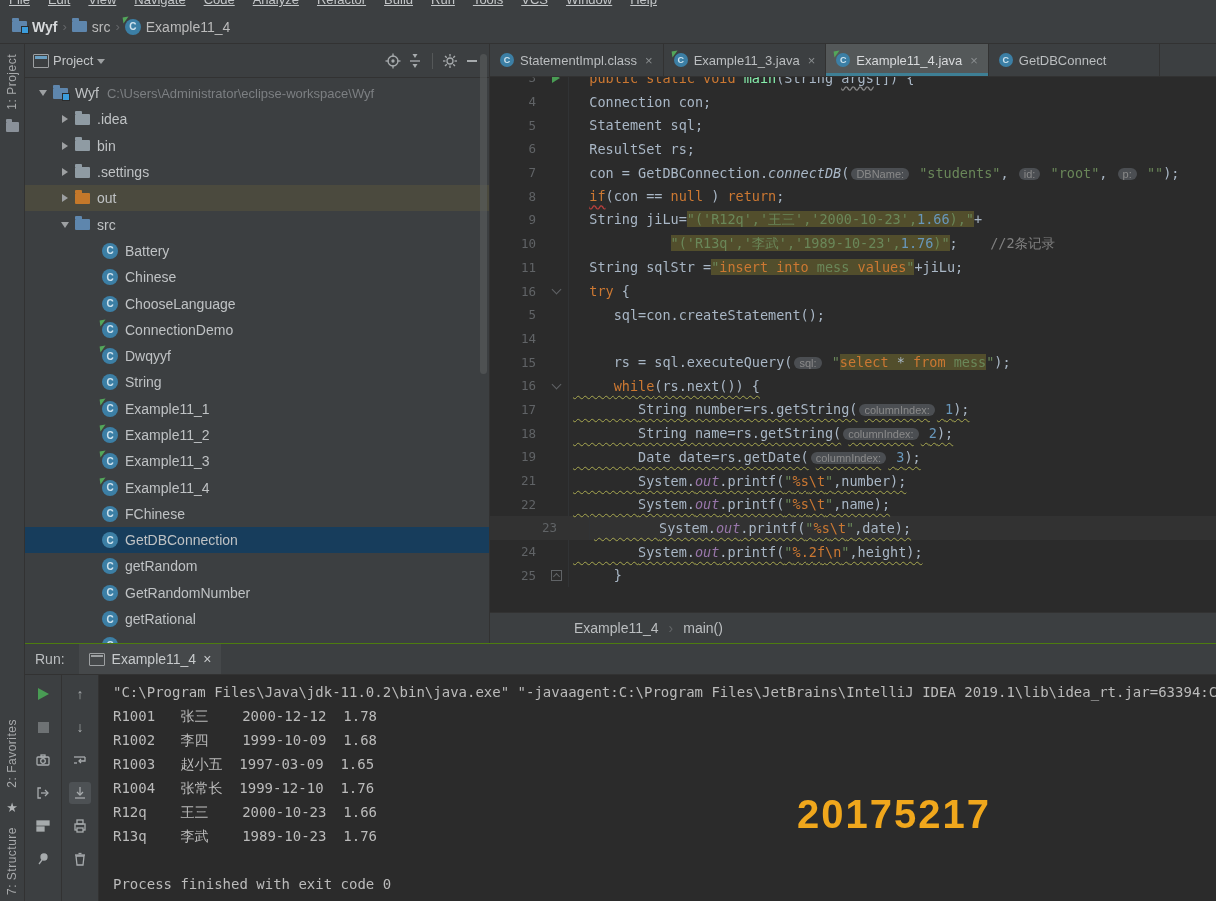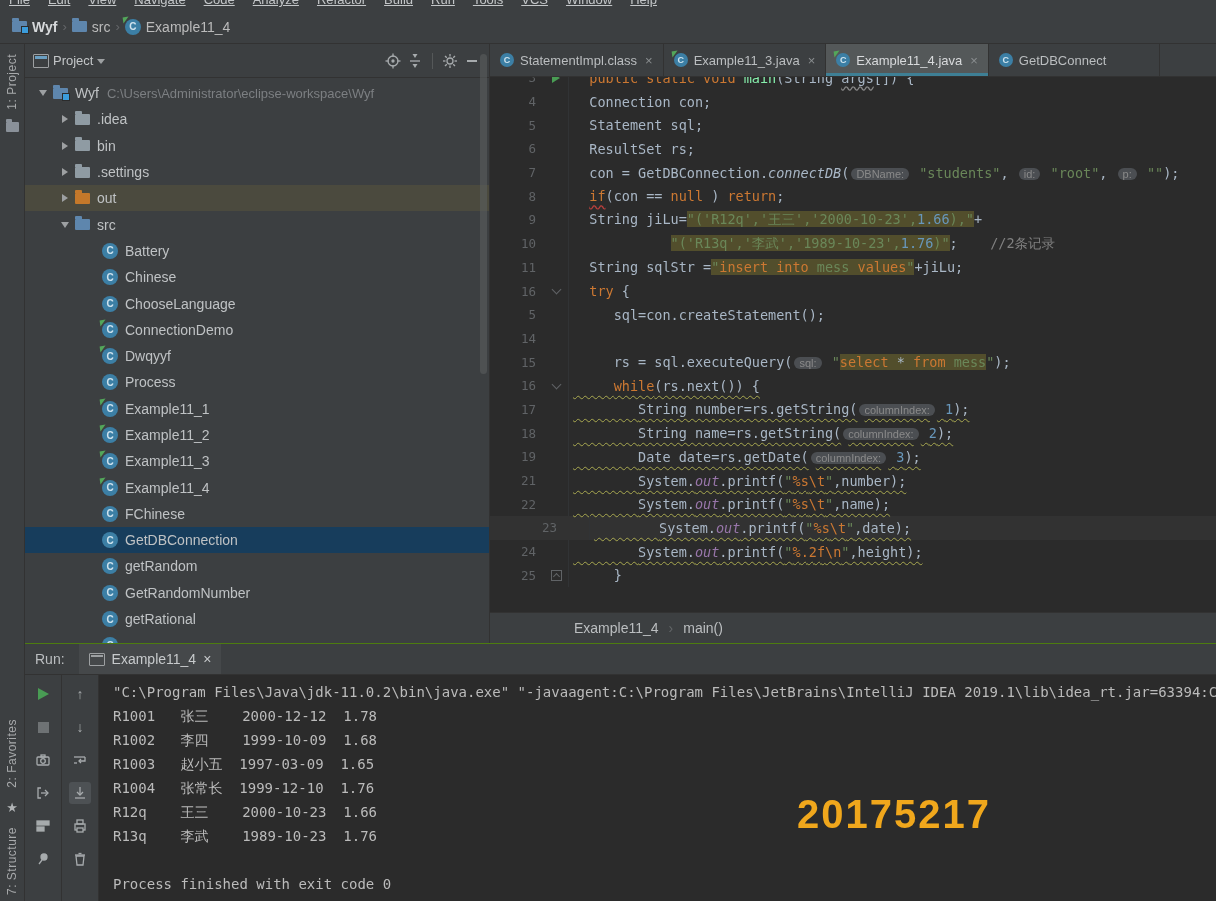--- a/index.html
+++ b/index.html
@@ -278,21 +278,21 @@
               <div class="tree-row" style="padding-left: 76px;">
                 <span class="ticon">
                   <span class="cls run">C</span>
                 </span>
                 <span class="lab">Dwqyyf</span>
               </div>
               <div class="tree-row" style="padding-left: 76px;">
                 <span class="ticon">
                   <span class="cls">C</span>
                 </span>
-                <span class="lab">Process</span>
+                <span class="lab">String</span>
               </div>
               <div class="tree-row" style="padding-left: 76px;">
                 <span class="ticon">
                   <span class="cls run">C</span>
                 </span>
                 <span class="lab">Example11_1</span>
               </div>
               <div class="tree-row" style="padding-left: 76px;">
                 <span class="ticon">
                   <span class="cls run">C</span>

